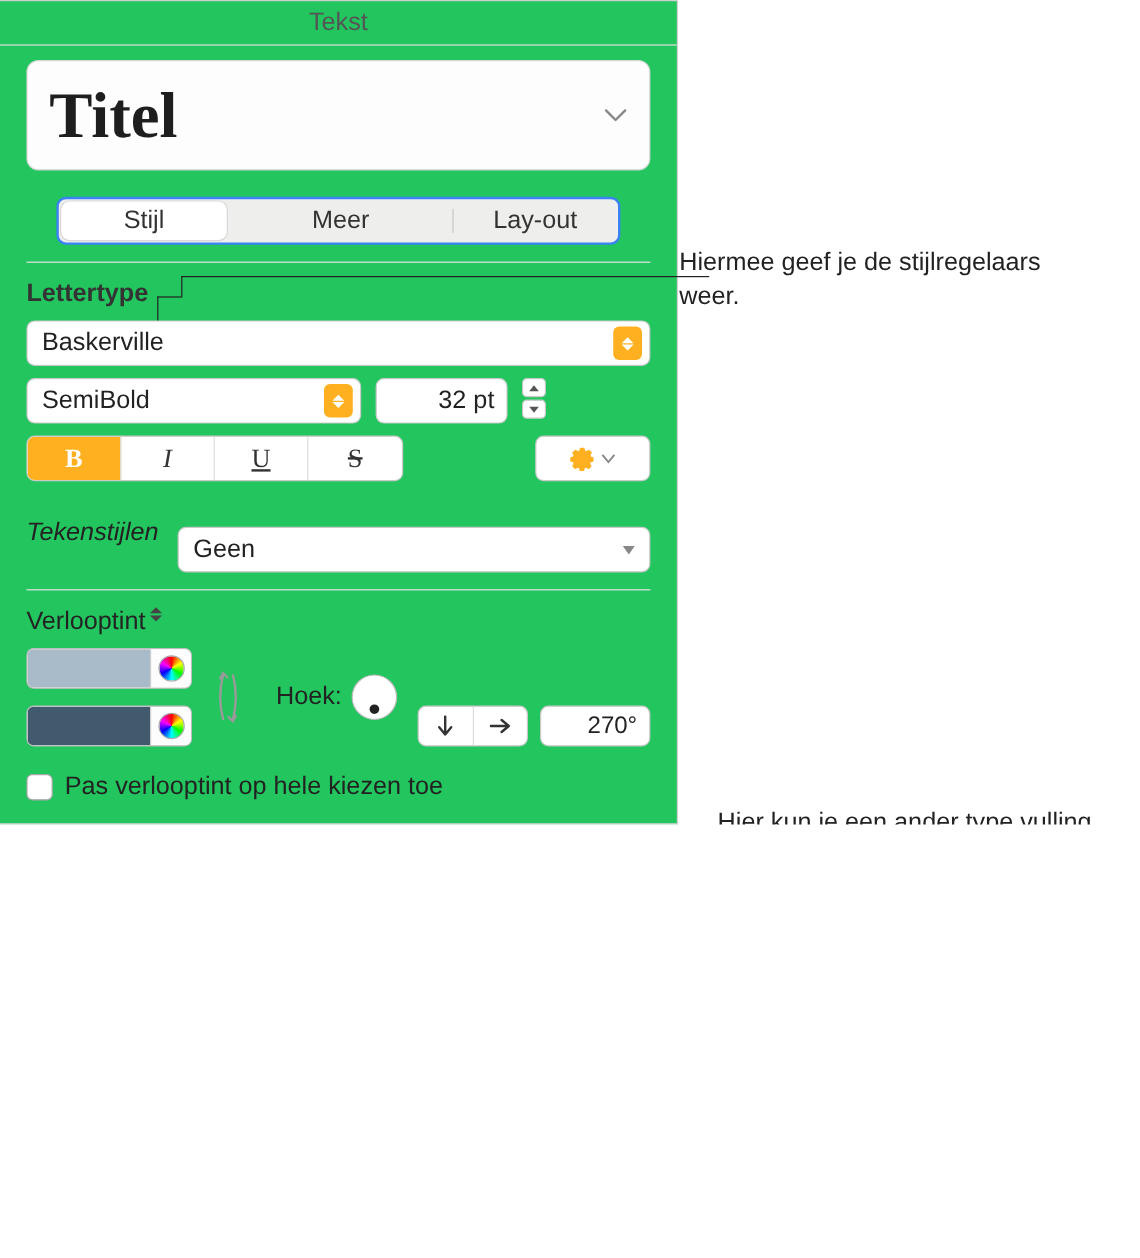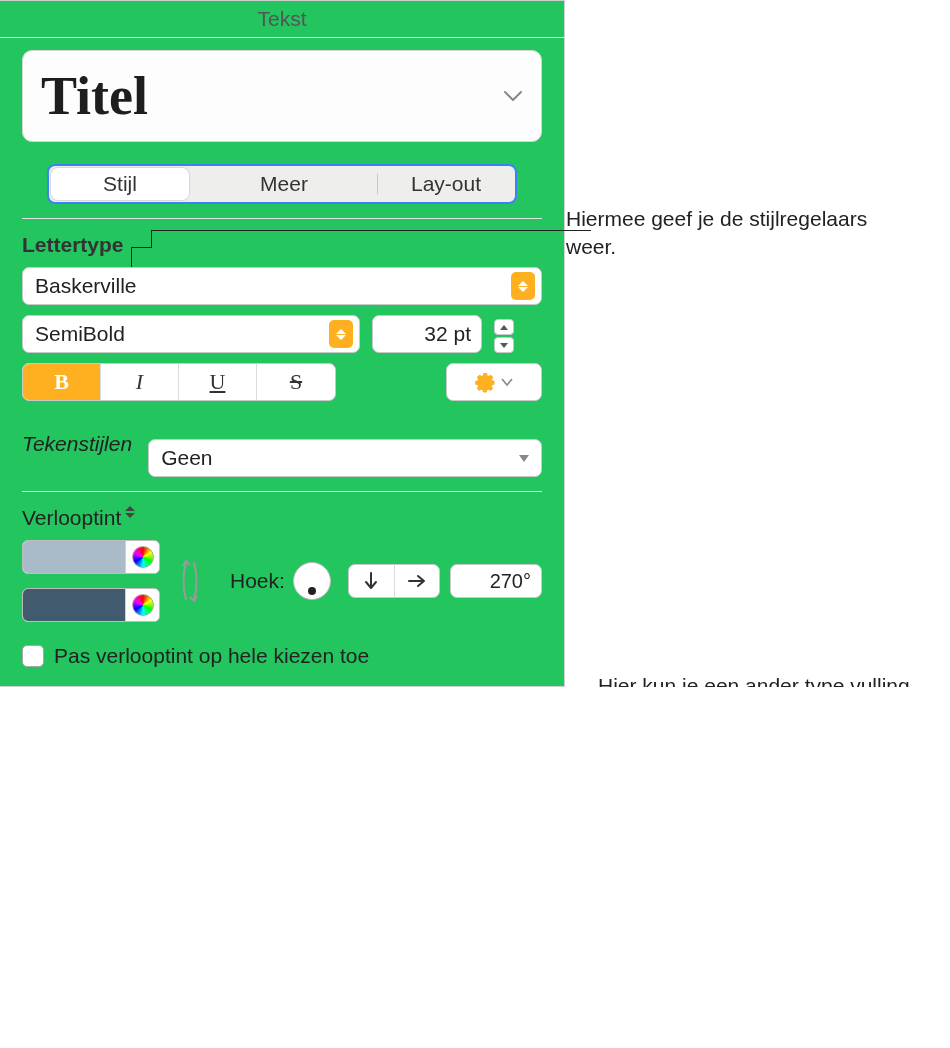--- a/index.html
+++ b/index.html
@@ -121,24 +121,24 @@
     width: 0; height: 0;
     border-left: 5px solid transparent;
     border-right: 5px solid transparent;
   }
   .stepper-btn .tri-up { border-bottom: 5px solid #fff; }
   .stepper-btn .tri-down { border-top: 5px solid #fff; }
   .row {
     display: flex;
     gap: 12px;
     margin-bottom: 10px;
-    align-items: flex-end;
+    align-items: flex-start;
   }
   .font-row1 .select { flex: 1; }
-  .font-row2 .select.weight { width: 338px; }
+  .font-row2 .select.weight { width: 279px; }
   .font-size-field {
     border: 1px solid #c9c9c9;
     border-radius: 7px;
     background: #fff;
     height: 38px;
     width: 110px;
     display: flex;
     align-items: center;
     justify-content: flex-end;
     padding: 0 10px;
@@ -234,21 +234,20 @@
     align-items: center;
   }
   .tiny-stepper .t-up {
     width:0;height:0;border-left:5px solid transparent;border-right:5px solid transparent;border-bottom:5px solid #444;
   }
   .tiny-stepper .t-down {
     width:0;height:0;border-left:5px solid transparent;border-right:5px solid transparent;border-top:5px solid #444;margin-top:2px;
   }
   .gradient-row {
     display: flex;
-    align-items: center;
     gap: 10px;
   }
   .color-wells {
     display: flex;
     flex-direction: column;
     gap: 14px;
   }
   .color-well-wrap {
     display: flex;
     border: 1px solid #bdbdbd;

